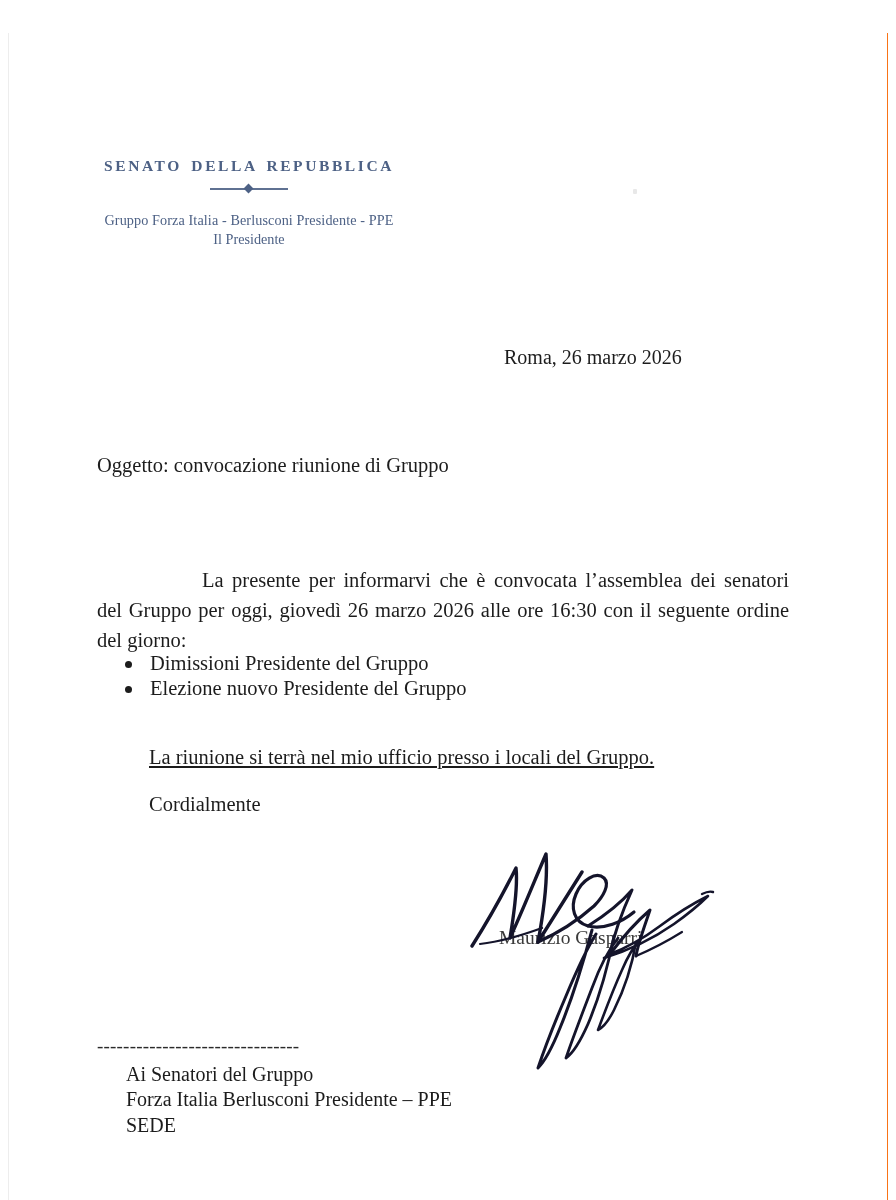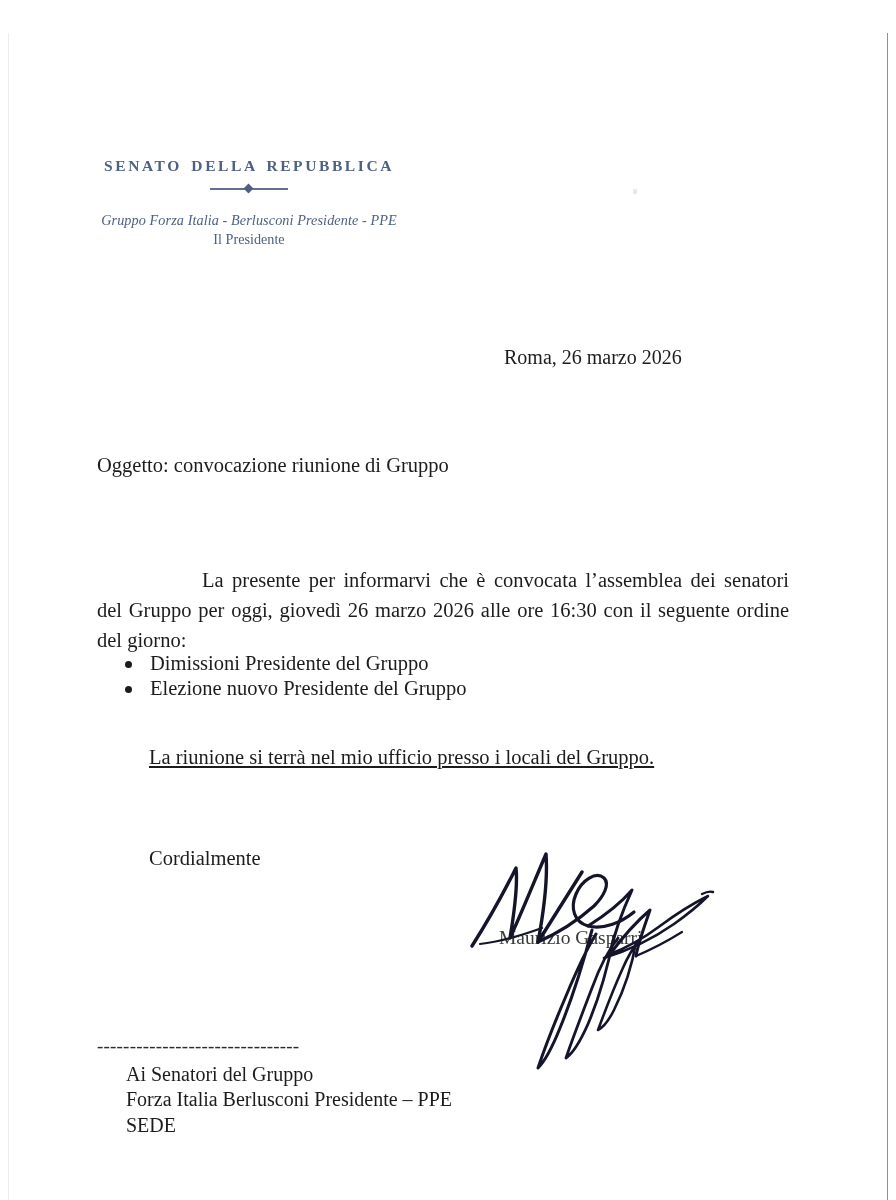--- a/index.html
+++ b/index.html
@@ -70,21 +70,20 @@
     background: #4d6185;
     transform: rotate(45deg);
   }
   .lh-group {
     margin-top: 18px;
     font-size: 14.2px;
     color: #4d6185;
     text-align: center;
     white-space: nowrap;
     letter-spacing: 0.1px;
-    font-style: italic;
   }
   .lh-role {
     margin-top: 2px;
     font-size: 14.2px;
     color: #4d6185;
     text-align: center;
   }
 
   
   .scan-speck {
@@ -158,21 +157,21 @@
     position: absolute;
     left: 140px;
     top: 713px;
     font-size: 20.5px;
     white-space: nowrap;
     text-decoration: underline;
   }
   .regards-line {
     position: absolute;
     left: 140px;
-    top: 814px;
+    top: 760px;
     font-size: 20.5px;
     white-space: nowrap;
   }
 
   
   .signature-area {
     position: absolute;
     left: 455px;
     top: 805px;
     width: 270px;

